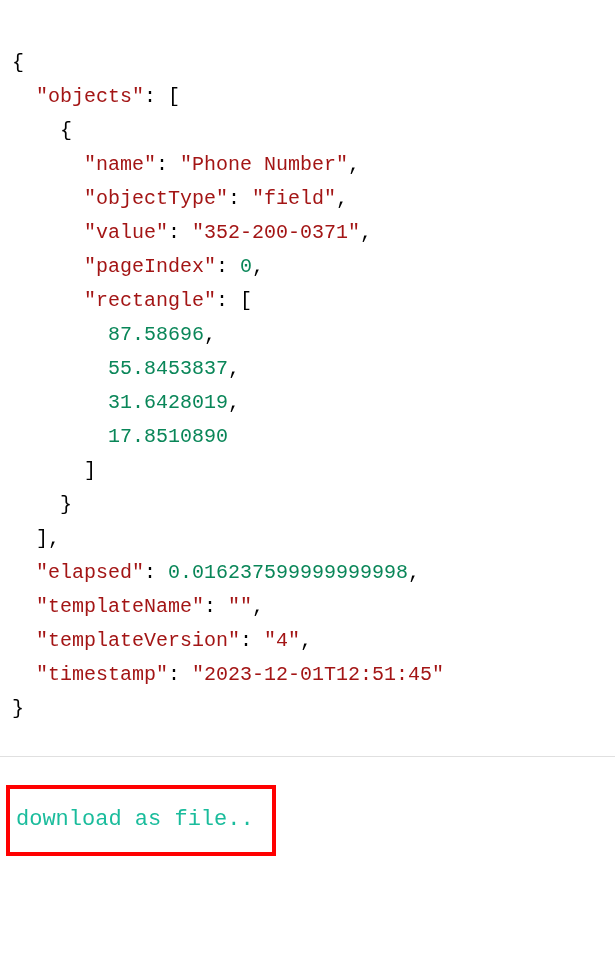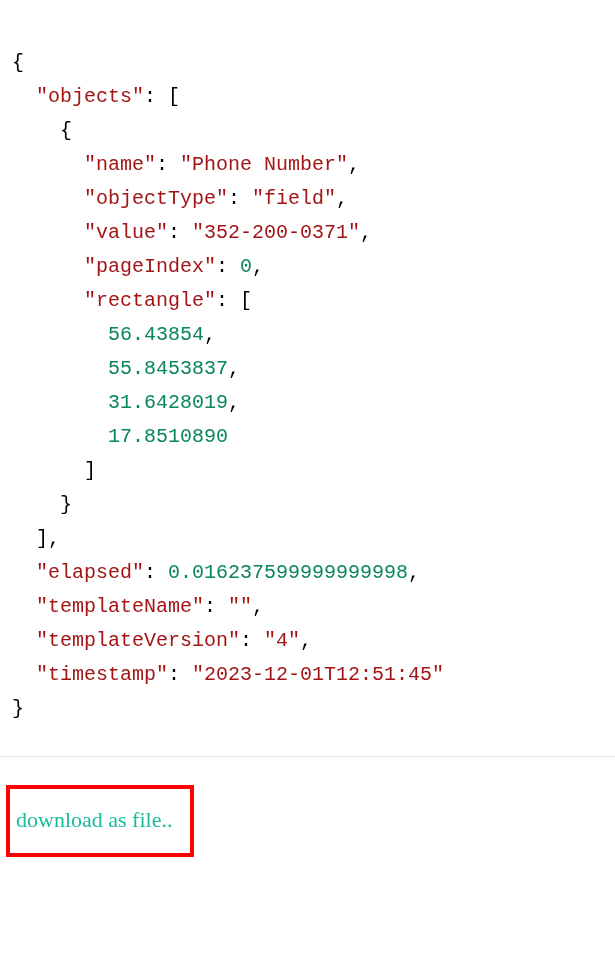--- a/index.html
+++ b/index.html
@@ -43,42 +43,42 @@
     }
     .download-container {
       margin-top: 28px;
       margin-left: -6px;
       display: inline-block;
       border: 4px solid #ff0000;
       padding: 12px 18px 14px 6px;
     }
     .download-link {
       color: #1abc9c;
-      font-family: Liberation Serif, serif;
+      font-family: Liberation Mono, monospace;
       font-size: 22px;
       text-decoration: none;
       cursor: pointer;
       margin-top: 36px;
     }
   </style>
 </head>
 <body>
 
 
 
 <div class="json-container">
 <span class="punct">{</span>
   <span class="key">"objects"</span><span class="punct">: </span><span class="punct">[</span>
     <span class="punct">{</span>
       <span class="key">"name"</span><span class="punct">: </span><span class="string">"Phone Number"</span><span class="punct">,</span>
       <span class="key">"objectType"</span><span class="punct">: </span><span class="string">"field"</span><span class="punct">,</span>
       <span class="key">"value"</span><span class="punct">: </span><span class="string">"352-200-0371"</span><span class="punct">,</span>
       <span class="key">"pageIndex"</span><span class="punct">: </span><span class="number">0</span><span class="punct">,</span>
       <span class="key">"rectangle"</span><span class="punct">: </span><span class="punct">[</span>
-        <span class="number">56.43854</span><span class="punct">,</span>
+        <span class="number">87.58696</span><span class="punct">,</span>
         <span class="number">55.8453837</span><span class="punct">,</span>
         <span class="number">31.6428019</span><span class="punct">,</span>
         <span class="number">17.8510890</span>
       <span class="punct">]</span>
     <span class="punct">}</span>
   <span class="punct">]</span><span class="punct">,</span>
   <span class="key">"elapsed"</span><span class="punct">: </span><span class="number">0.016237599999999998</span><span class="punct">,</span>
   <span class="key">"templateName"</span><span class="punct">: </span><span class="string">""</span><span class="punct">,</span>
   <span class="key">"templateVersion"</span><span class="punct">: </span><span class="string">"4"</span><span class="punct">,</span>
   <span class="key">"timestamp"</span><span class="punct">: </span><span class="string">"2023-12-01T12:51:45"</span>

